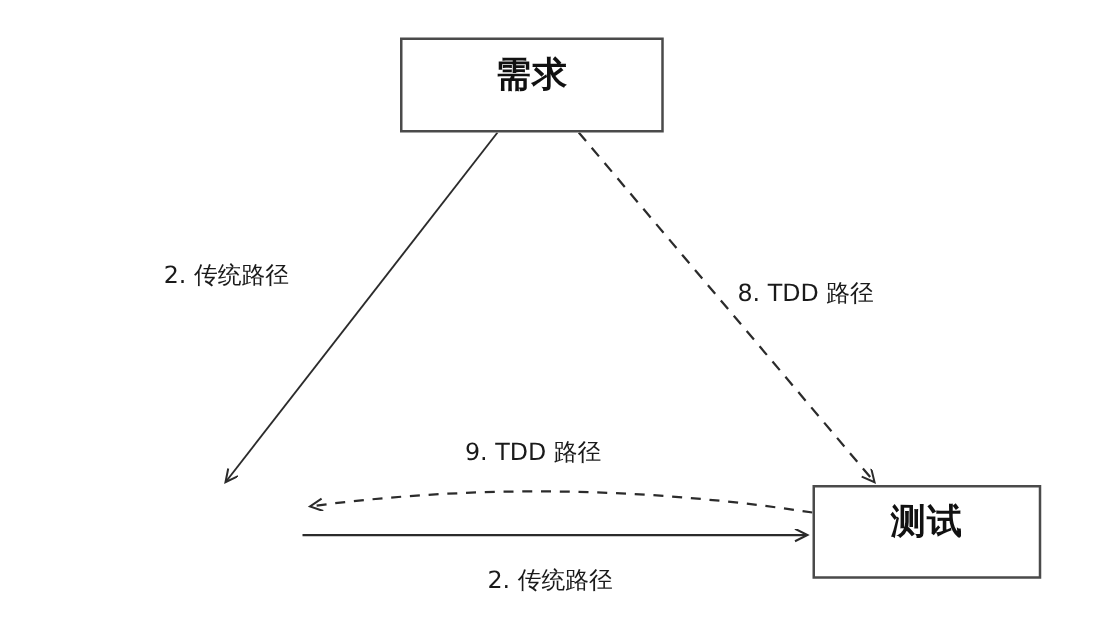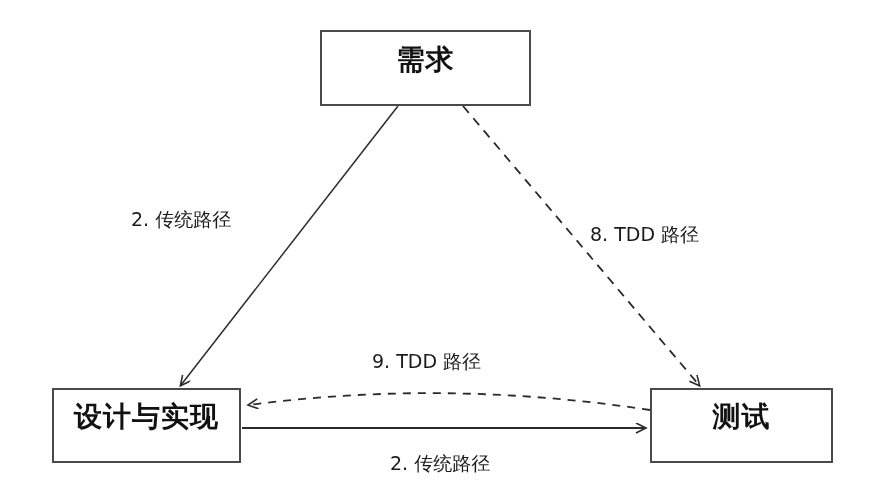--- a/index.html
+++ b/index.html
@@ -103,23 +103,20 @@
 
     <path d="M 650 410 Q 445 379 249 405" fill="none" stroke="#2b2b2b" stroke-width="1.8" stroke-dasharray="8 7" marker-end="url(#arrow-open-3)"></path>
 
     <path d="M 242 428 L 645 428" fill="none" stroke="#2b2b2b" stroke-width="1.8" marker-end="url(#arrow-open-4)"></path>
   </svg>
 
   <div class="node-box" id="node-requirements">
     <div class="node-label">需求</div>
   </div>
 
-  <div class="node-box" id="node-design">
-    <div class="node-label">设计与实现</div>
-  </div>
 
   <div class="node-box" id="node-test">
     <div class="node-label">测试</div>
   </div>
 
   <div class="edge-label" id="label-traditional-1">2. 传统路径</div>
 
   <div class="edge-label" id="label-tdd-1">8. TDD 路径</div>
 
   <div class="edge-label" id="label-tdd-2">9. TDD 路径</div>

